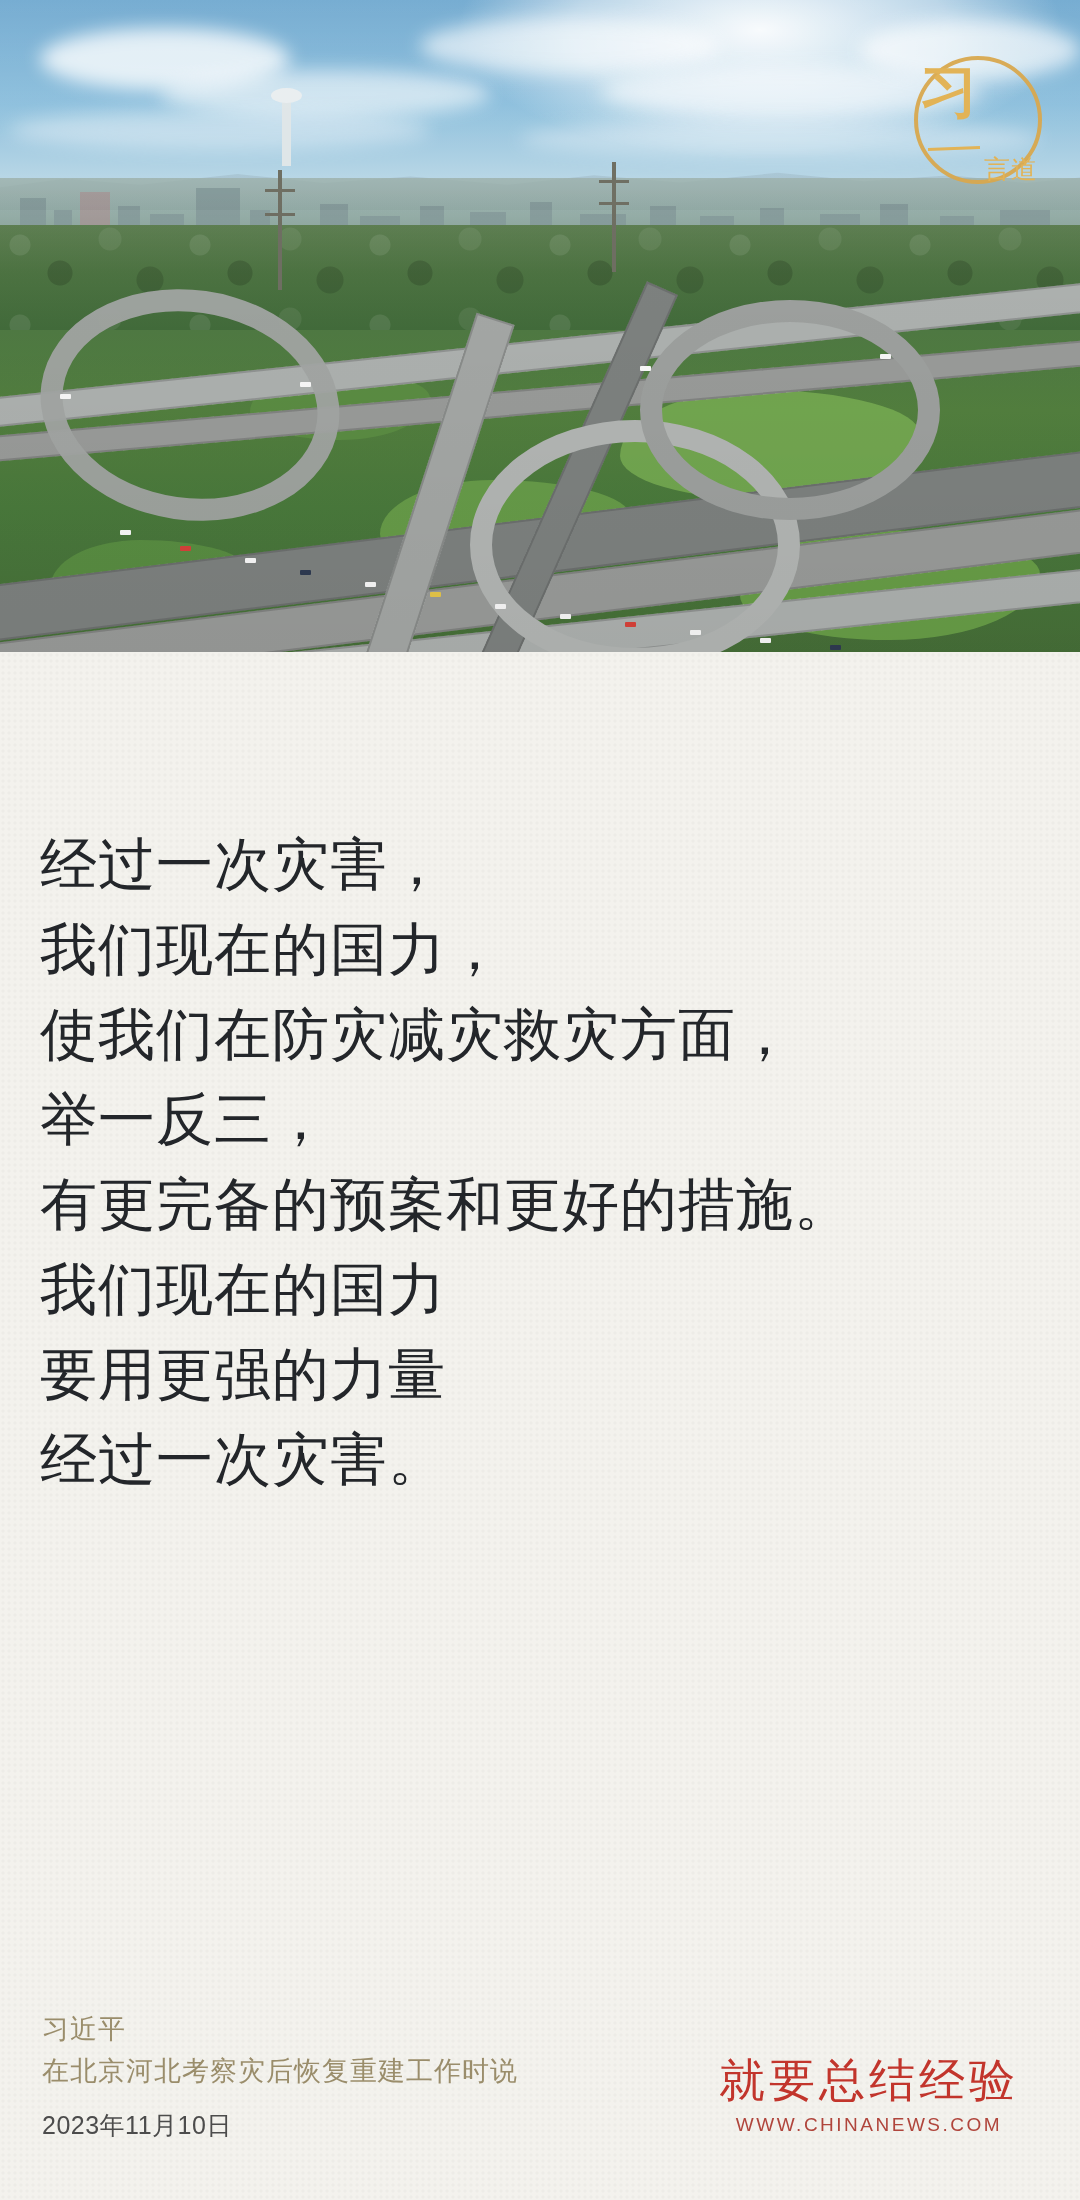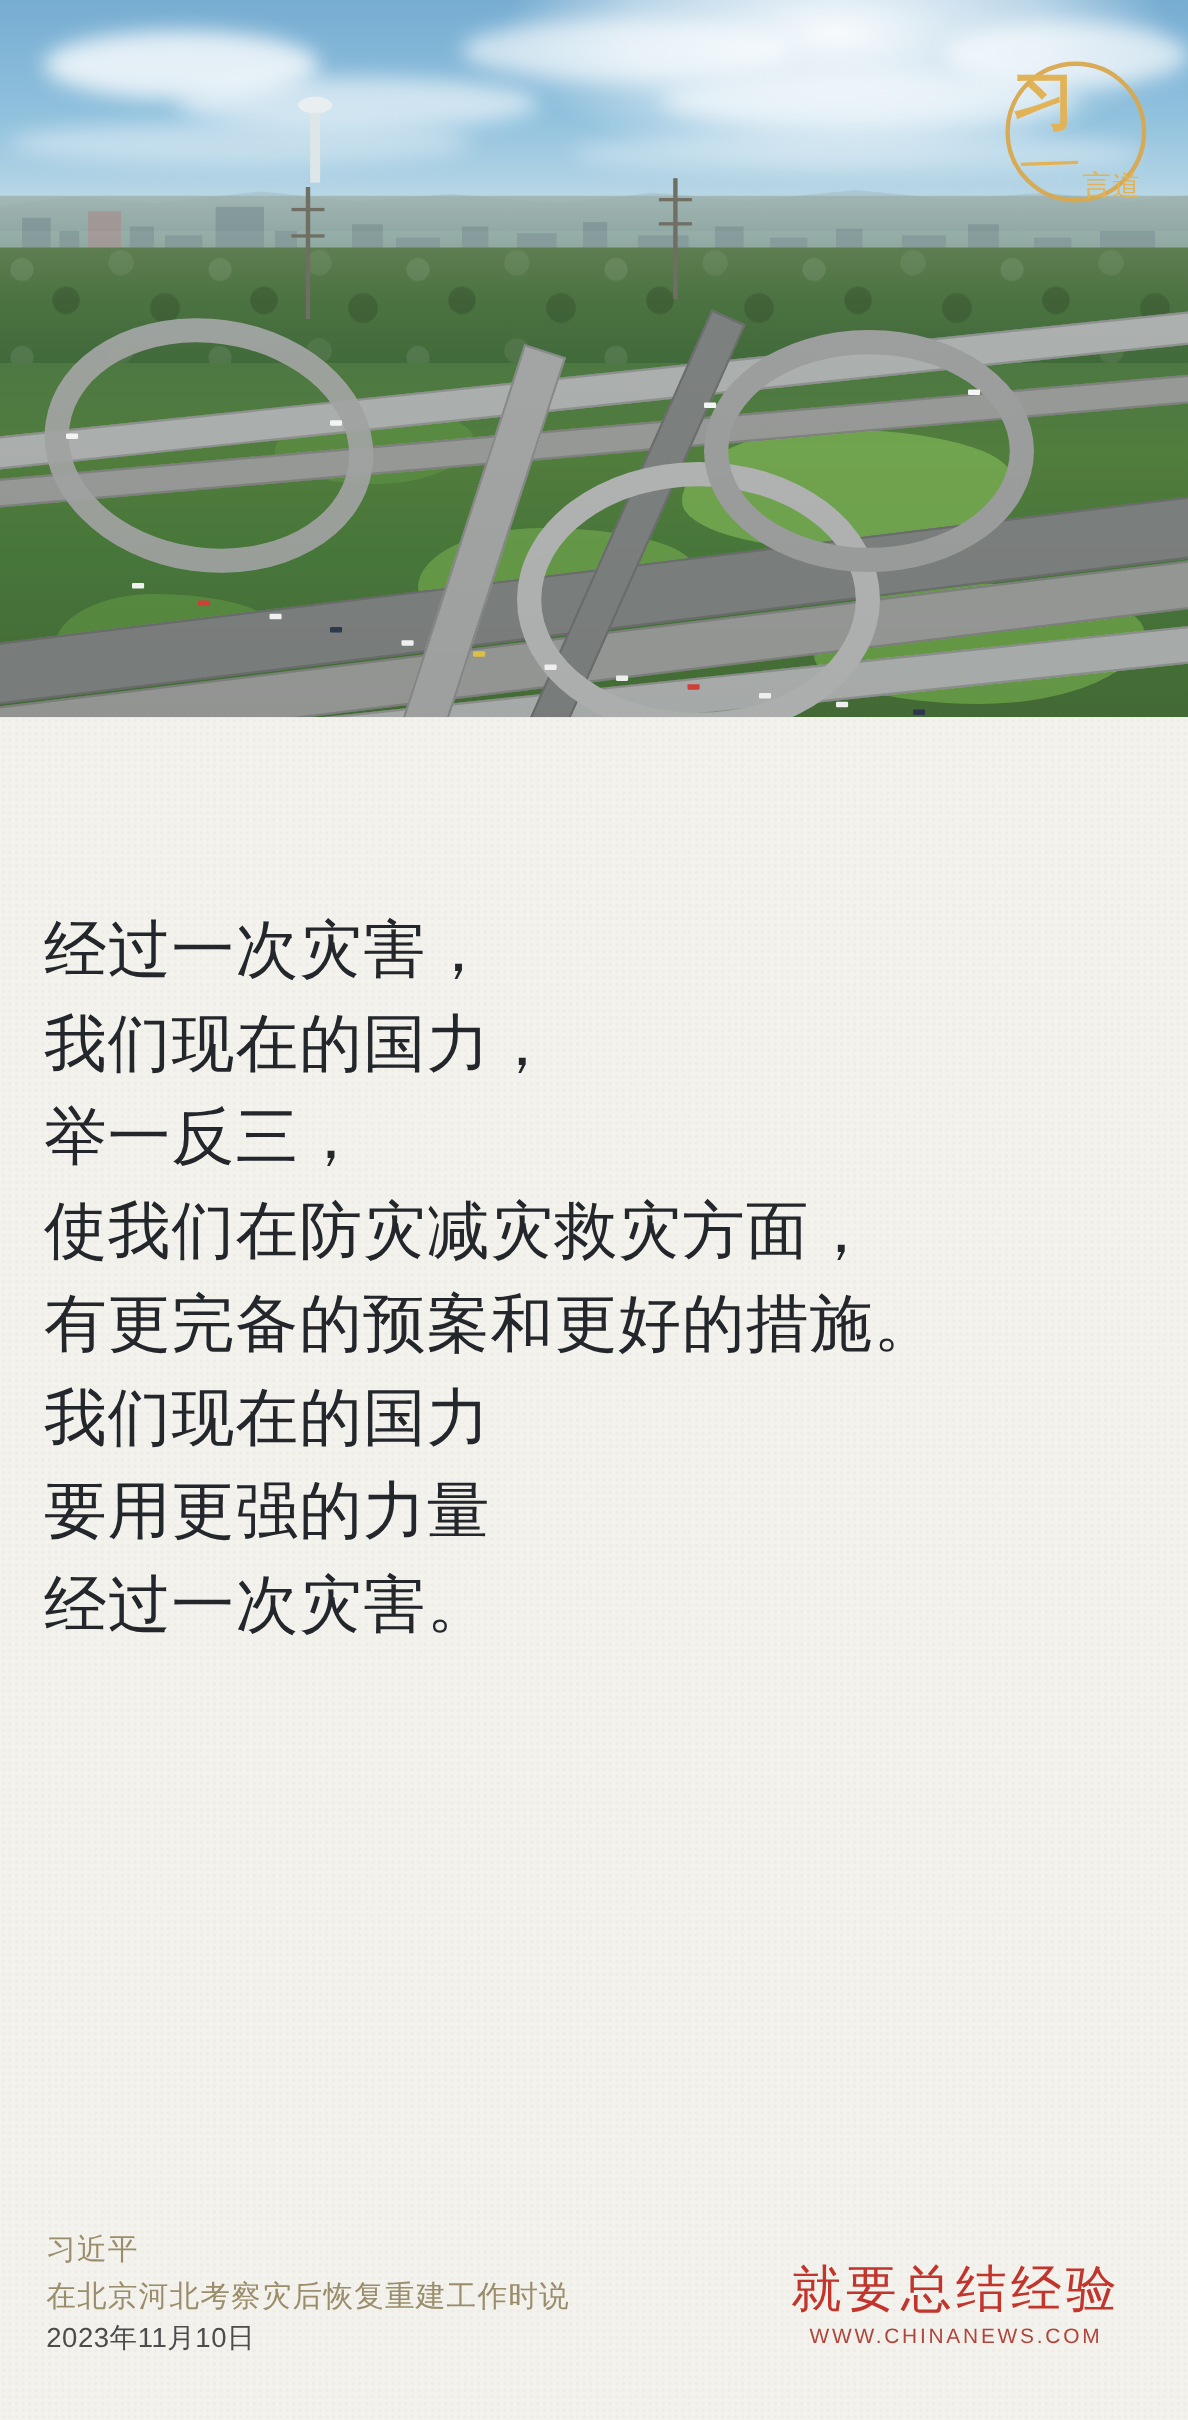--- a/index.html
+++ b/index.html
@@ -250,20 +250,21 @@
     line-height: 40px;
     letter-spacing: 1px;
   }
   .occasion {
     color: #9a8d6b;
     font-size: 27px;
     line-height: 44px;
     letter-spacing: 1px;
   }
   .date {
+    margin-top: 16px;
     color: #4c4c4c;
     font-size: 25px;
     letter-spacing: 0.5px;
   }
   .brand {
     position: absolute;
     right: 46px;
     bottom: 64px;
     text-align: center;
     width: 330px;
@@ -376,22 +377,22 @@
       <div class="bar"></div>
       <div class="yandao">言道</div>
     </div>
   </div>
 
   <div class="paper">
 
     <div class="quote">
       <div>经过一次灾害，</div>
       <div>我们现在的国力，</div>
+      <div>使我们在防灾减灾救灾方面，</div>
       <div>举一反三，</div>
-      <div>使我们在防灾减灾救灾方面，</div>
       <div>有更完备的预案和更好的措施。</div>
       <div>我们现在的国力</div>
       <div>要用更强的力量</div>
       <div>经过一次灾害。</div>
     </div>
 
     <div class="footer">
       <div class="speaker">习近平</div>
       <div class="occasion">在北京河北考察灾后恢复重建工作时说</div>
       <div class="date">2023年11月10日</div>

